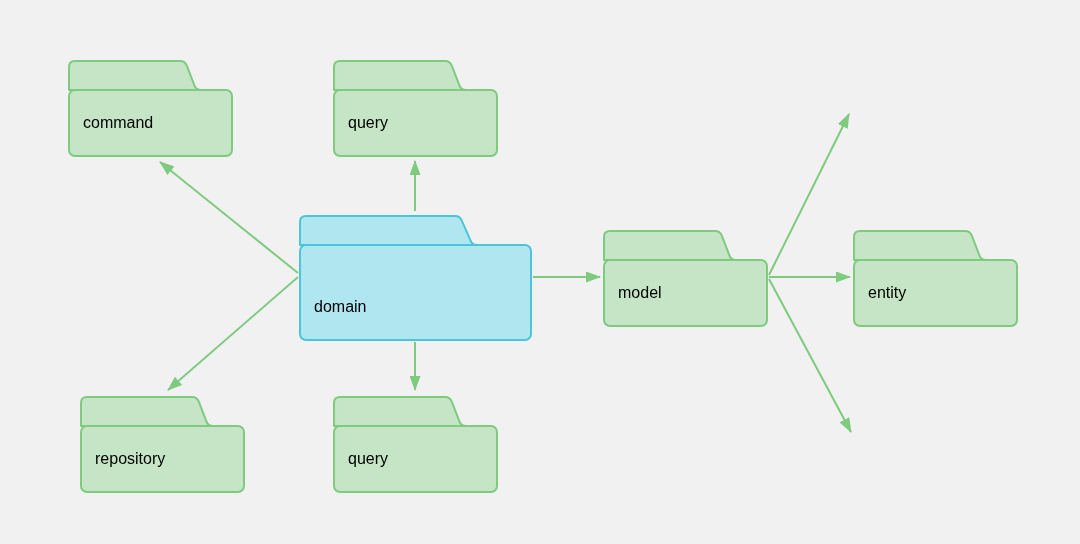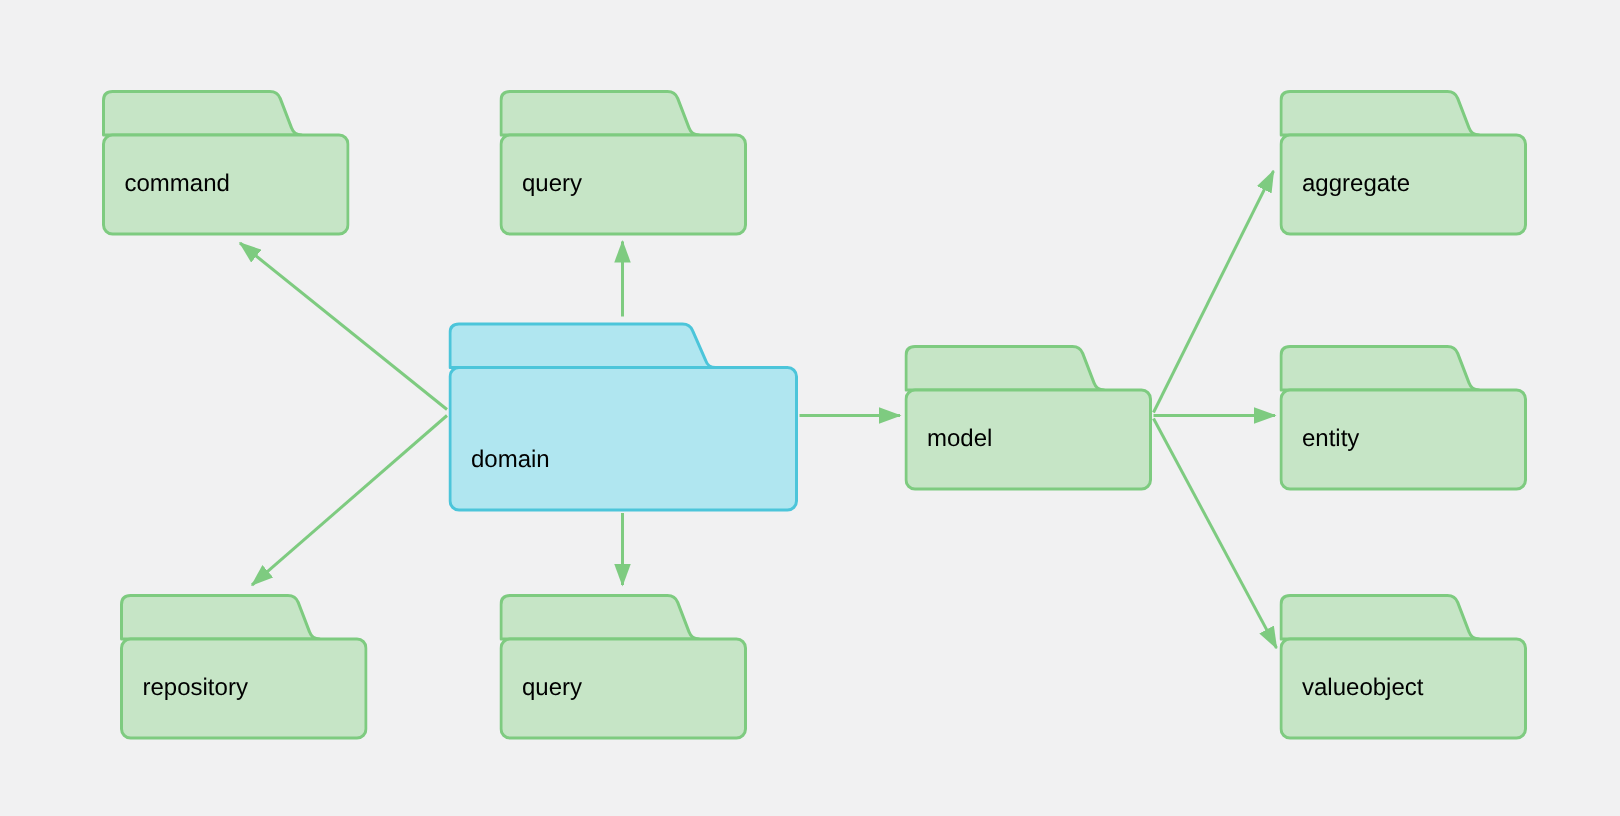--- a/index.html
+++ b/index.html
@@ -88,27 +88,20 @@
   </div>
 
   <div class="folder" style="left:333px; top:57px;">
     <svg width="165" height="101" viewBox="0 0 165 101">
       <path class="pkg-shape" d="M 1 33 L 1 10 Q 1 4 7 4 L 112 4 Q 117 4 118.8 8.6 L 126.4 28.4 Q 128 33 133 33 Z"></path>
       <rect class="pkg-shape" x="1" y="33" width="163" height="66" rx="6"></rect>
     </svg>
     <span class="label">query</span>
   </div>
 
-  <div class="folder" style="left:853px; top:57px;">
-    <svg width="165" height="101" viewBox="0 0 165 101">
-      <path class="pkg-shape" d="M 1 33 L 1 10 Q 1 4 7 4 L 112 4 Q 117 4 118.8 8.6 L 126.4 28.4 Q 128 33 133 33 Z"></path>
-      <rect class="pkg-shape" x="1" y="33" width="163" height="66" rx="6"></rect>
-    </svg>
-    <span class="label">aggregate</span>
-  </div>
 
   <div class="folder big" style="left:299px; top:212px;">
     <svg width="233" height="130" viewBox="0 0 233 130">
       <path class="pkg-shape highlight" d="M 1 33 L 1 10 Q 1 4 7 4 L 156 4 Q 161 4 162.8 8.6 L 171.5 28.4 Q 173 33 178 33 Z"></path>
       <rect class="pkg-shape highlight" x="1" y="33" width="231" height="95" rx="6"></rect>
     </svg>
     <span class="label">domain</span>
   </div>
 
   <div class="folder" style="left:603px; top:227px;">
@@ -136,21 +129,14 @@
   </div>
 
   <div class="folder" style="left:333px; top:393px;">
     <svg width="165" height="101" viewBox="0 0 165 101">
       <path class="pkg-shape" d="M 1 33 L 1 10 Q 1 4 7 4 L 112 4 Q 117 4 118.8 8.6 L 126.4 28.4 Q 128 33 133 33 Z"></path>
       <rect class="pkg-shape" x="1" y="33" width="163" height="66" rx="6"></rect>
     </svg>
     <span class="label">query</span>
   </div>
 
-  <div class="folder" style="left:853px; top:393px;">
-    <svg width="165" height="101" viewBox="0 0 165 101">
-      <path class="pkg-shape" d="M 1 33 L 1 10 Q 1 4 7 4 L 112 4 Q 117 4 118.8 8.6 L 126.4 28.4 Q 128 33 133 33 Z"></path>
-      <rect class="pkg-shape" x="1" y="33" width="163" height="66" rx="6"></rect>
-    </svg>
-    <span class="label">valueobject</span>
-  </div>
 
 </div>
 
 </body></html>

